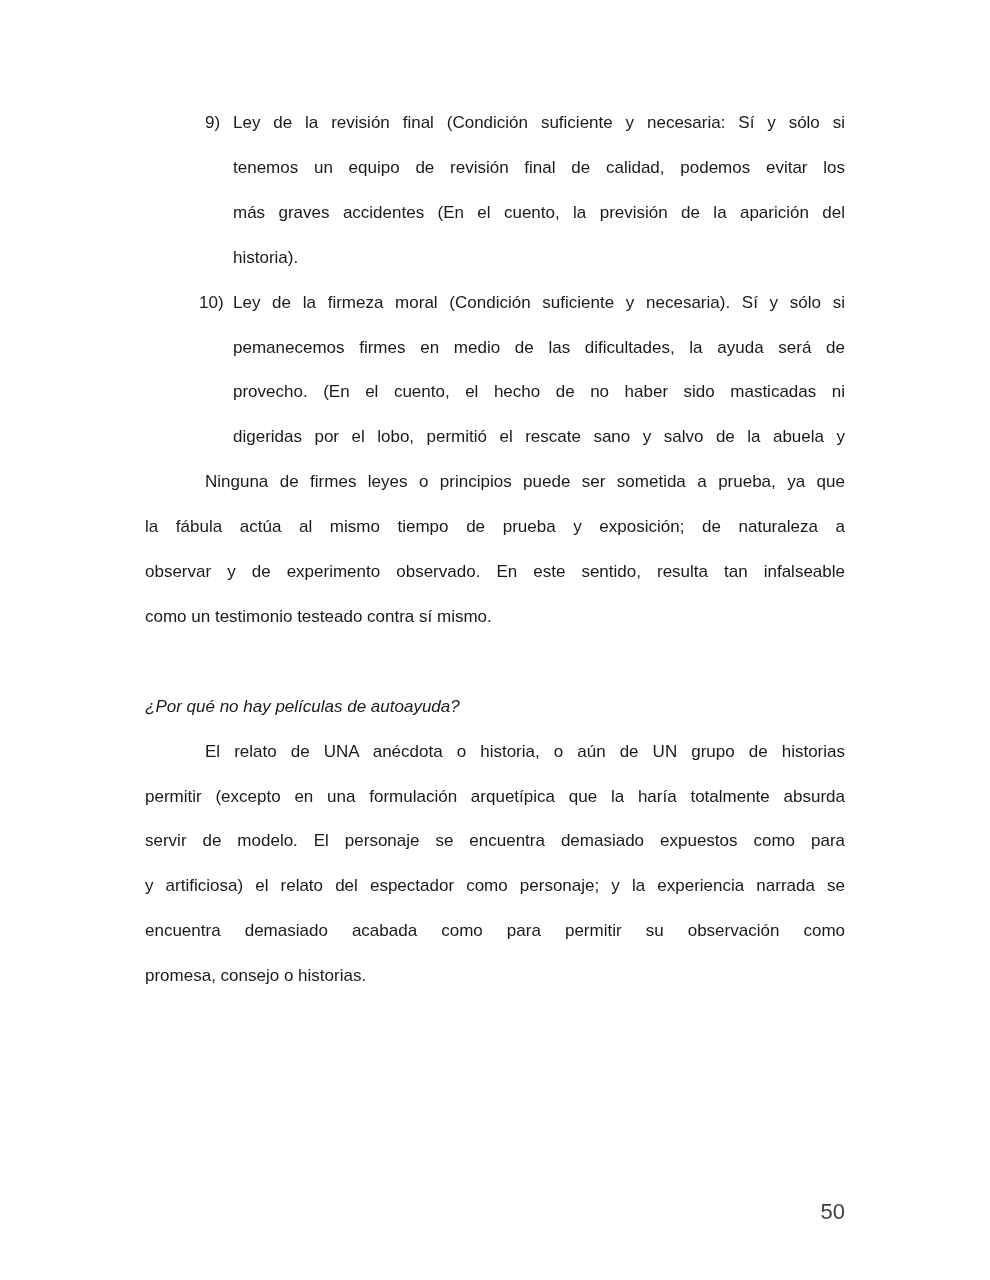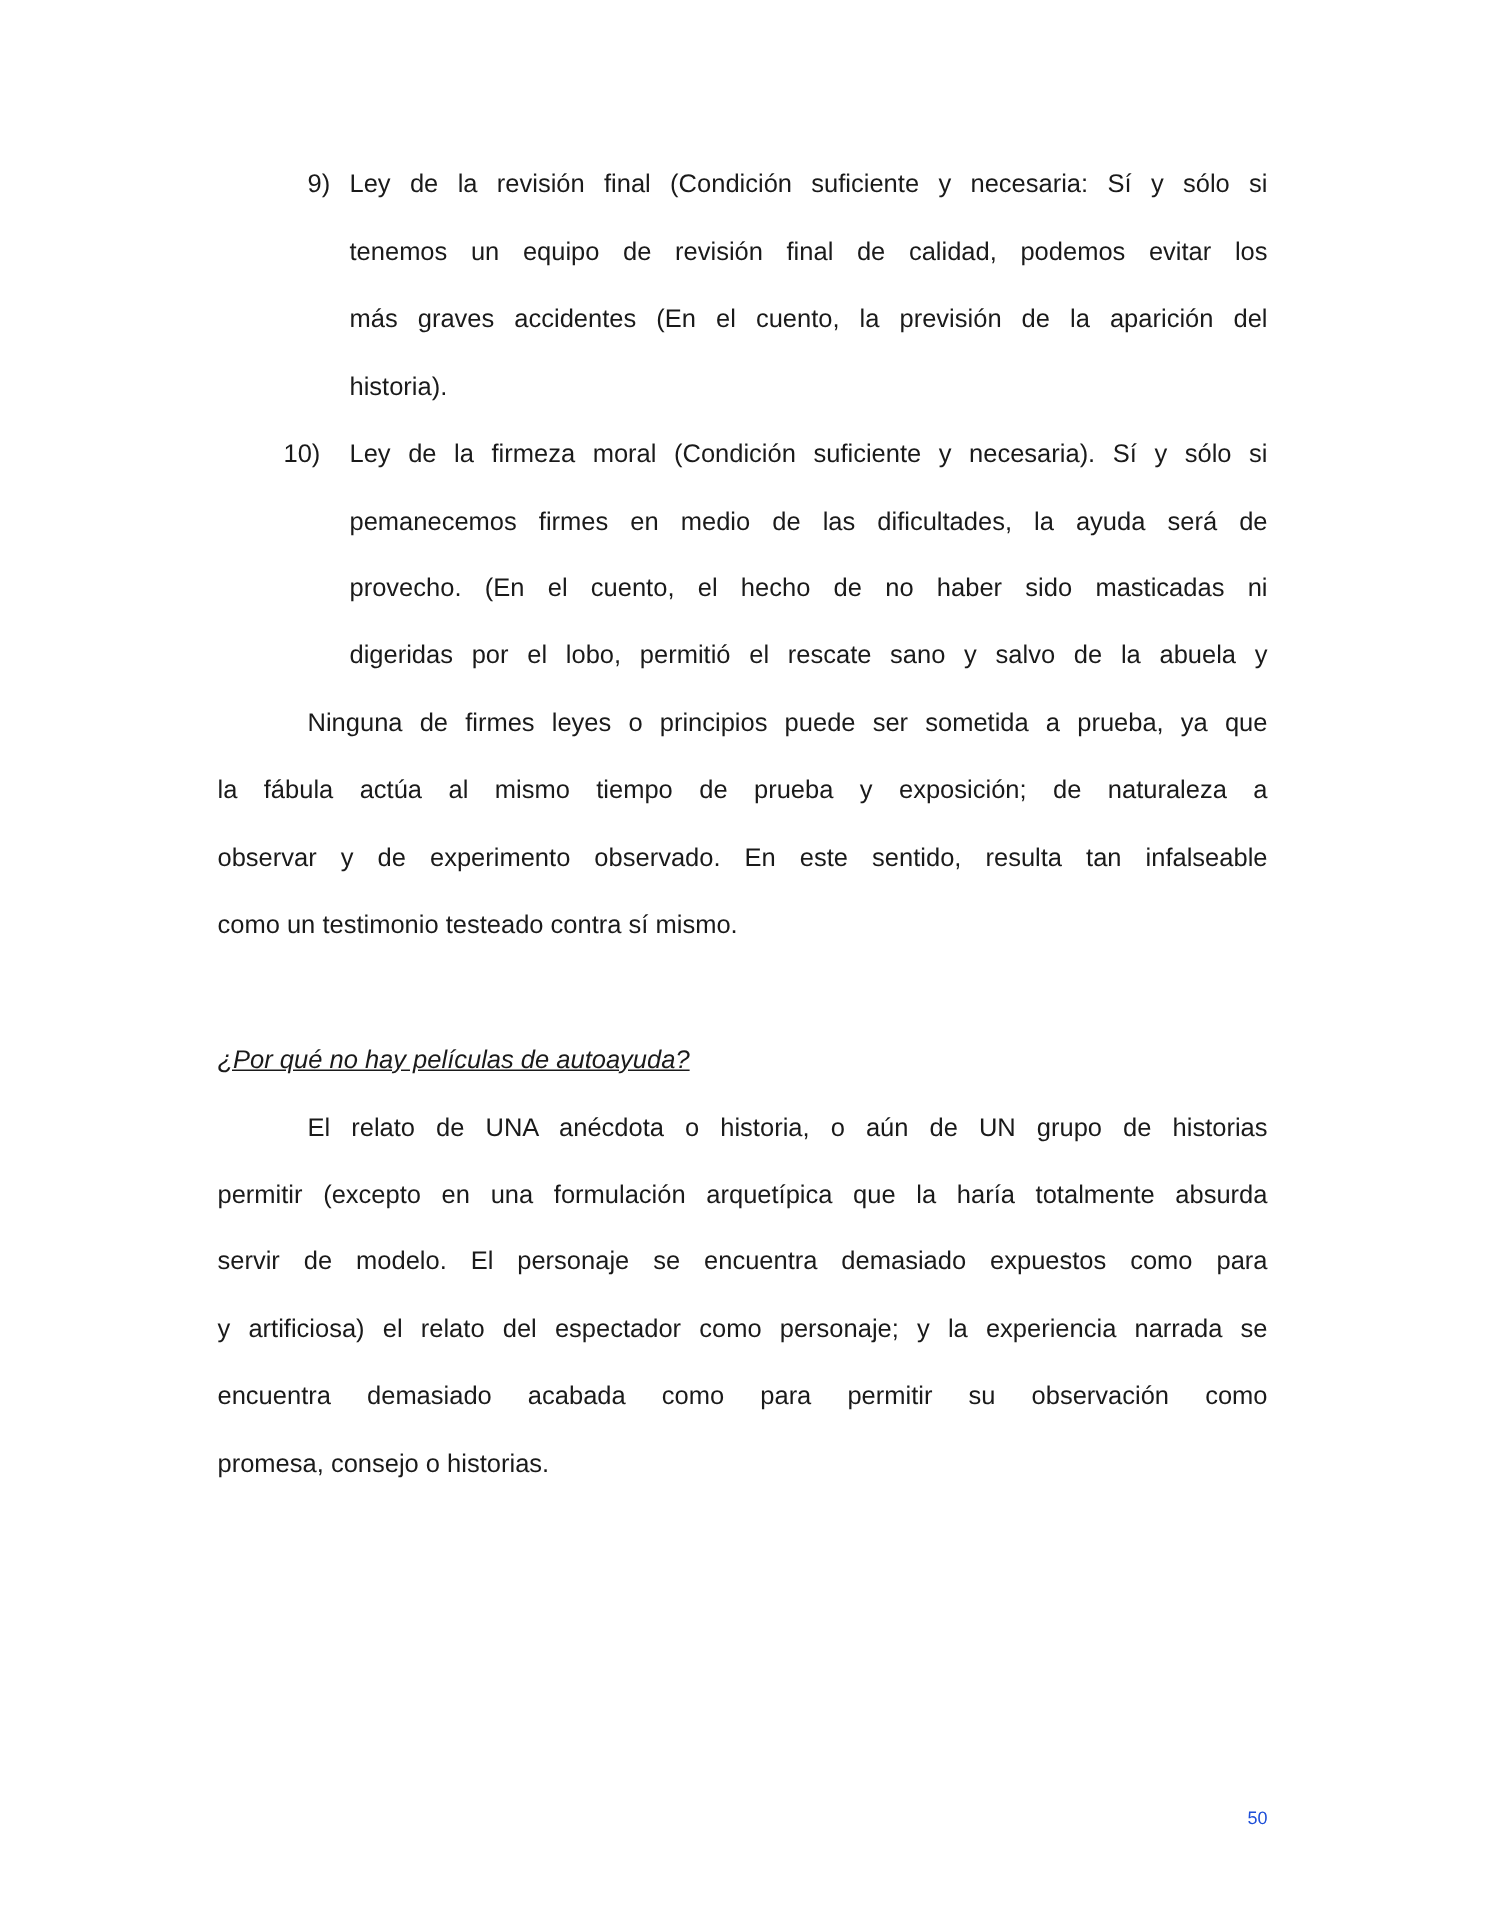--- a/index.html
+++ b/index.html
@@ -35,41 +35,40 @@
   .tline.tindent {
     text-indent: 60px;
   }
   
   .list-item {
     position: relative;
     padding-left: 88px;
   }
   .list-item .marker {
     position: absolute;
-    left: 44px;
+    left: 54px;
     top: 0;
   }
   .list-item:first-child .marker {
     left: 60px;
   }
   .spacer-line {
     height: 44.9px;
   }
   .heading {
     font-style: italic;
-    text-decoration: underline;
   }
   .page-number {
     position: absolute;
     right: 145px;
     top: 1203px;
-    font-size: 12px;
+    font-size: 22px;
     line-height: 18px;
     font-family: "Liberation Sans", sans-serif;
-    color: #1d4ed8;
+    color: #404040;
   }
 </style>
 </head>
 <body>
 
 <div class="page">
   <div class="content">
 
     <div class="list" id="law-list">
         <div class="list-item">

